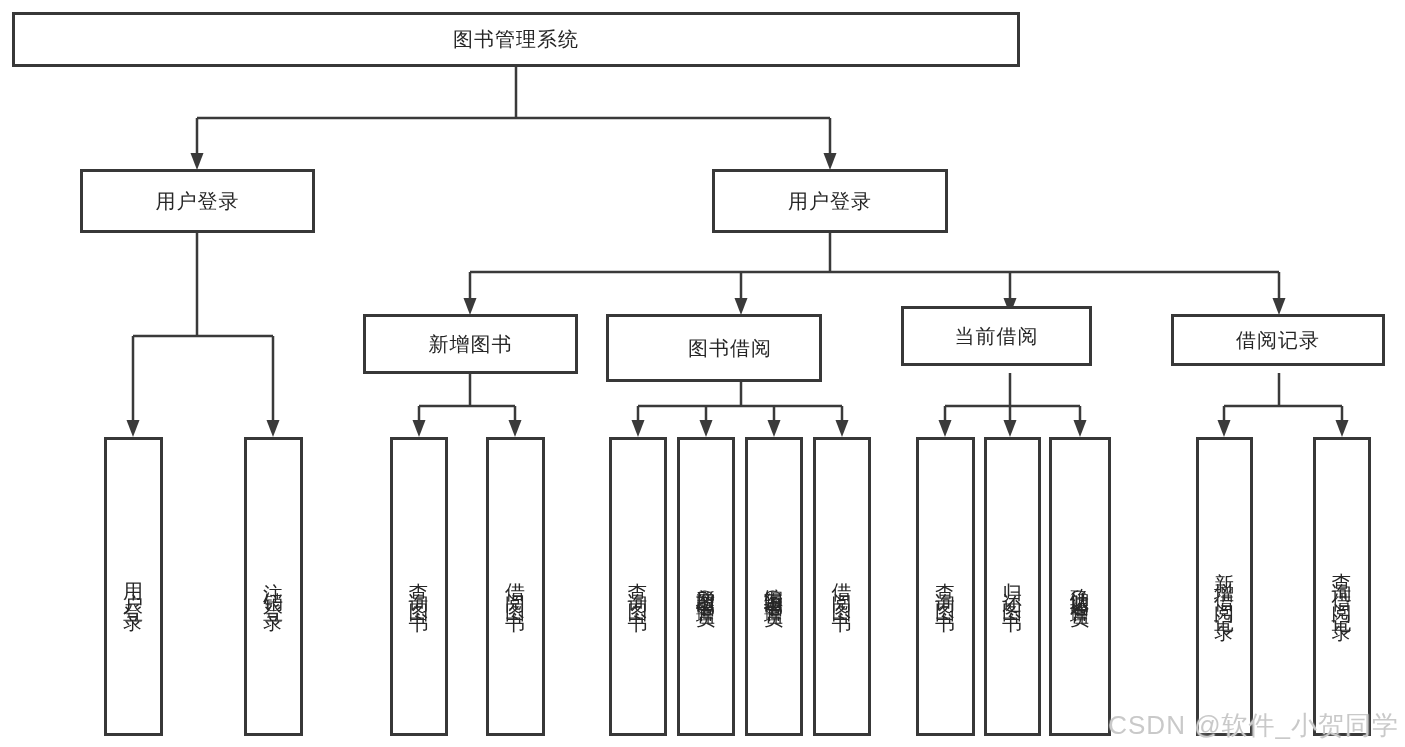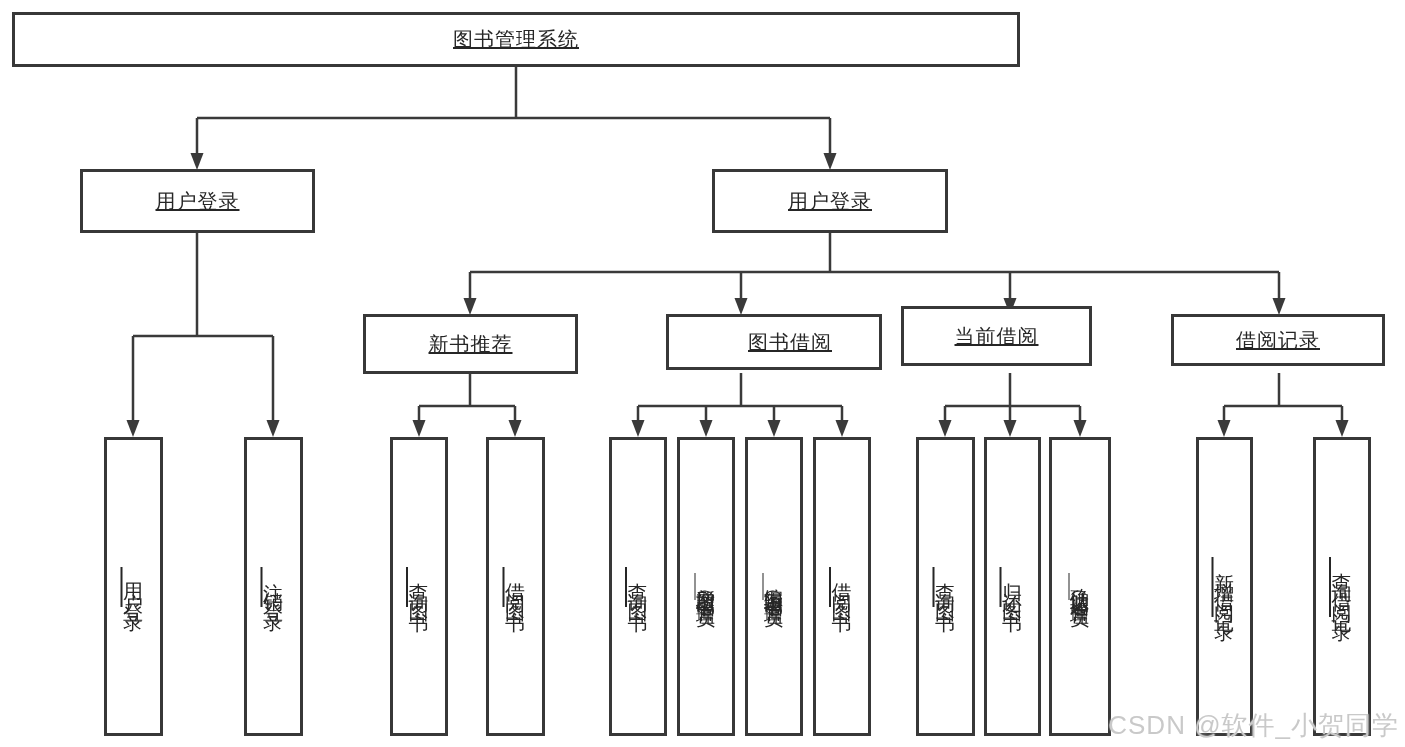--- a/index.html
+++ b/index.html
@@ -24,21 +24,20 @@
   .box{
     position:absolute;
     box-sizing:border-box;
     background:var(--box_fill);
     border:3px solid var(--box_border);
     display:flex;align-items:center;justify-content:center;
     color:var(--text);
     font-size:20px;
     letter-spacing:1px;
     white-space:nowrap;
-    text-decoration:underline;
   }
   .leaf .vtext{
     writing-mode:vertical-rl;
     text-orientation:mixed;
     line-height:1;
     letter-spacing:10px;
     font-size:20px;
     color:var(--text);
   }
   .leaf.long .vtext{letter-spacing:3px;font-size:19px;}
@@ -102,23 +101,23 @@
   </div>
 
   <div class="box" style="left:80px;top:169px;width:235px;height:64px;">
     <span>用户登录</span>
   </div>
   <div class="box" style="left:712px;top:169px;width:236px;height:64px;">
     <span>用户登录</span>
   </div>
 
   <div class="box" style="left:363px;top:314px;width:215px;height:60px;">
-    <span>新书推荐</span>
+    <span>新增图书</span>
   </div>
-  <div class="box" style="left:666px;top:314px;width:216px;height:56px;padding-left:32px;">
+  <div class="box" style="left:606px;top:314px;width:216px;height:68px;padding-left:32px;">
     <span>图书借阅</span>
   </div>
   <div class="box" style="left:901px;top:306px;width:191px;height:60px;">
     <span>当前借阅</span>
   </div>
   <div class="box" style="left:1171px;top:314px;width:214px;height:52px;">
     <span>借阅记录</span>
   </div>
 
   <div class="box leaf" style="left:104px;top:437px;width:59px;height:299px;">

